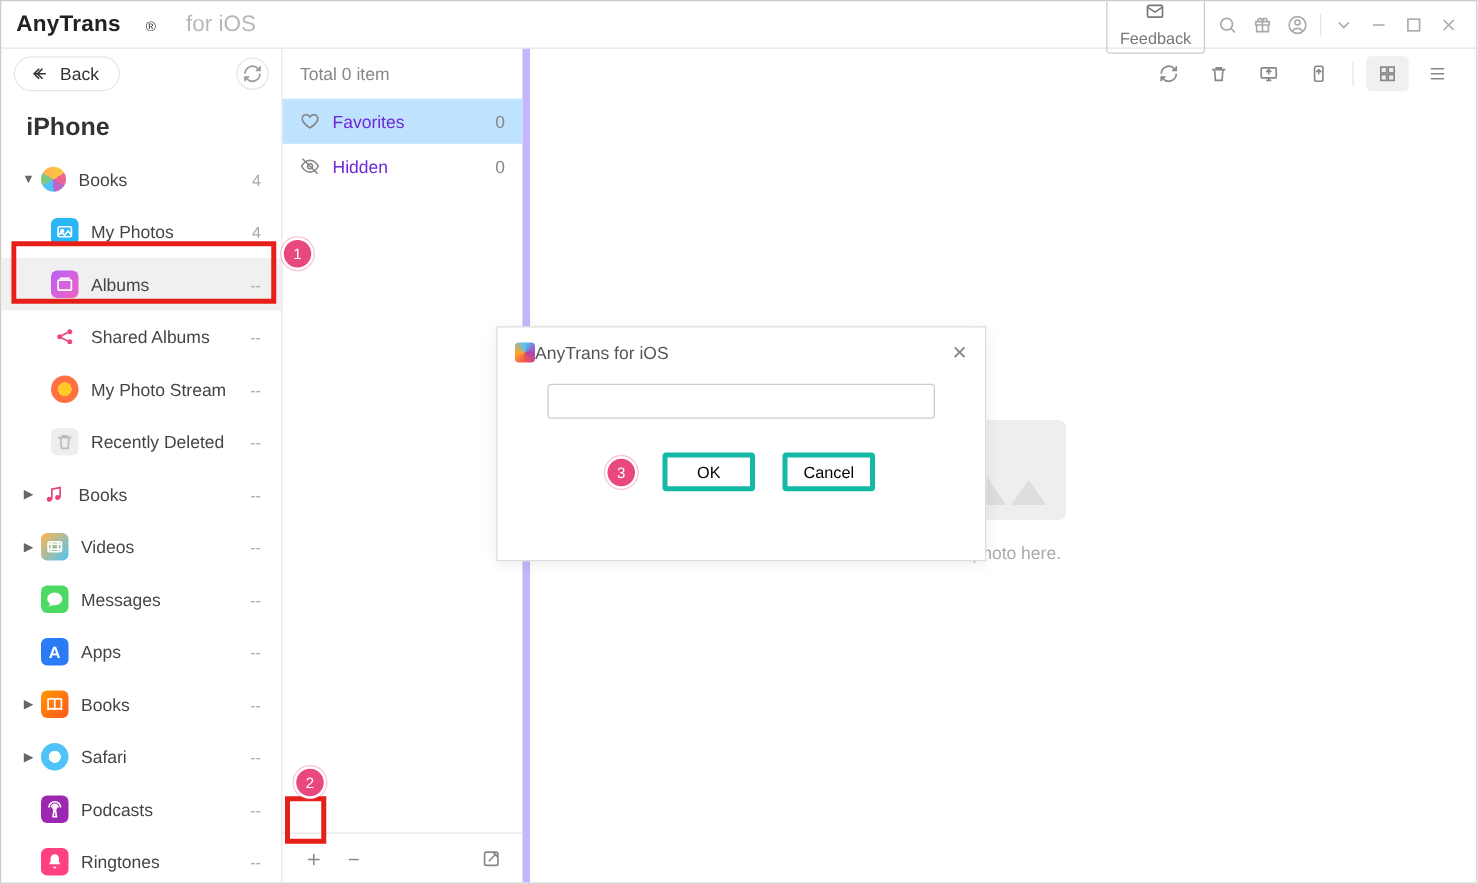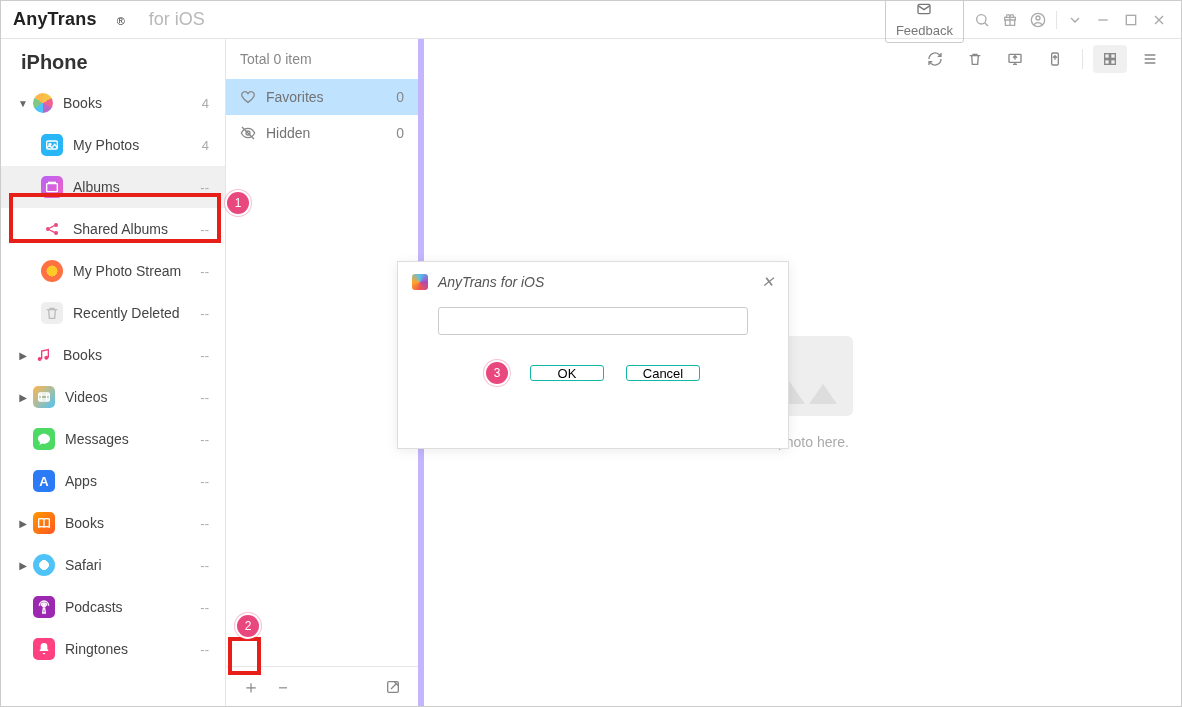--- a/index.html
+++ b/index.html
@@ -33,47 +33,47 @@
   .tree-row .label { margin-left:10px; flex:1; font-size:14px; color:#444;}
   .tree-row .count { color:#aaa; font-size:13px;}
   .tree-row.selected { background:#f0f0f0;align-items:center;}
   
   
   .midcol { width:198px; border-right:6px solid #c4b5fd; display:flex; flex-direction:column; }
   .midtop { height:40px; display:flex; align-items:center; padding:0 14px; color:#888; font-size:14px;}
   .list { flex:1; }
   .list-row { height:36px; display:flex; align-items:center; padding:0 14px; gap:10px; cursor:pointer; }
   .list-row.selected { background:#bfe2ff;}
-  .list-row .lbl { flex:1; color:#737373;}
+  .list-row .lbl { flex:1; color:#6d28d9;}
   .list-row .cnt { color:#888;}
   .midbottom { height:40px; border-top:1px solid #e5e5e5; display:flex; align-items:center; justify-content:space-between; padding:0 14px;}
   .midbottom .btn { width:22px; height:22px; display:flex; align-items:center; justify-content:center; color:#888; cursor:pointer; font-size:18px;}
 
   
   .content { flex:1; display:flex; flex-direction:column; position:relative;}
   .content-top { height:40px; display:flex; align-items:center; justify-content:flex-end; gap:2px; padding:0 14px; }
   .toolbtn { width:34px; height:28px; display:flex; align-items:center; justify-content:center; color:#888; cursor:pointer; border-radius:4px;}
   .toolbtn.active { background:#f0f0f0;}
   .toolbtn + .toolbtn { margin-left:4px;}
   .vsep { width:1px; height:20px; background:#e5e5e5; margin:0 8px;}
   .empty { flex:1; display:flex; flex-direction:column; align-items:center; justify-content:center; color:#aaa;}
   .empty .ph { width:100px; height:80px; background:#eee; border-radius:6px; margin-bottom:18px; position:relative;}
   .empty .ph::before{content:""; position:absolute; left:16px; bottom:12px; width:0;height:0;border-left:18px solid transparent;border-right:18px solid transparent;border-bottom:26px solid #ddd;}
   .empty .ph::after{content:""; position:absolute; right:16px; bottom:12px; width:0;height:0;border-left:14px solid transparent;border-right:14px solid transparent;border-bottom:20px solid #ddd;}
 
   
   .dialog { position:absolute; left:396px; top:260px; width:392px; height:188px; background:#fff; border:1px solid #ddd; box-shadow:0 2px 12px rgba(0,0,0,.08); z-index:50; }
-  .dialog-head { height:40px; display:flex; align-items:center; padding:0 14px; gap:10px;font-style:italic;}
+  .dialog-head { height:40px; display:flex; align-items:center; padding:0 14px; }
   .dialog-head .dtitle { font-size:14px; color:#555;}
   .dialog-head .close { margin-left:auto; cursor:pointer; color:#888; font-size:15px;}
   .dialog-body { padding:5px 40px;}
   .dialog-body .lbl { font-size:14px; color:#555; margin-bottom:10px; display:block;}
   .dialog-body input { width:100%; height:28px; border:1px solid #ccc; border-radius:3px; padding:0 8px;}
   .dialog-foot { display:flex; align-items:center; justify-content:center; gap:22px; margin-top:22px;}
-  .dbtn { min-width:74px; height:16px; border:1px solid #14b8a6; border-radius:3px; background:#fff; cursor:pointer; font-size:13px;}
+  .dbtn { min-width:74px; height:31px; border:4px solid #14b8a6; border-radius:3px; background:#fff; cursor:pointer; font-size:13px;}
   .step-badge { width:22px; height:22px; border-radius:50%; background:#e8487e; color:#fff; font-size:12px; display:flex; align-items:center; justify-content:center; box-shadow:0 0 0 2px #fff,0 0 0 3px #e8487e55;}
 
   
   .callout { position:absolute; border:4px solid #e71f19; z-index:60; pointer-events:none;}
   .callout-badge { position:absolute; z-index:61;}
 
   
   svg { width:16px; height:16px; display:block; }
 
   
@@ -151,20 +151,37 @@
           <svg viewBox="0 0 24 24" stroke="currentColor" stroke-width="2">
             <path d="M6 6l12 12M18 6L6 18"></path>
           </svg>
         </div>
     </div>
   </div>
 
   <div class="main">
 
     <div class="sidebar">
+      <div class="sidebar-top">
+        <div class="back-btn">
+          <span>
+              <svg viewBox="0 0 24 24" fill="none" stroke="currentColor" stroke-width="2">
+                <path d="M15 6l-6 6 6 6M3 12h0"></path>
+                <path d="M19 12H5"></path>
+                <path d="M11 6l-6 6 6 6"></path>
+              </svg>
+            </span>
+          <span>Back</span>
+        </div>
+        <div class="refresh-btn">
+          <svg viewBox="0 0 24 24" fill="none" stroke="currentColor" stroke-width="2">
+              <path d="M3 12a9 9 0 0 1 15-6.7L21 8M21 3v5h-5M21 12a9 9 0 0 1-15 6.7L3 16M3 21v-5h5"></path>
+            </svg>
+        </div>
+      </div>
       <div class="device-title">iPhone</div>
 
       <div class="tree">
         <div class="tree-row top">
           <span class="expander">▼</span>
           <span class="photos-icon"></span>
           <span class="label">Books</span>
           <span class="count">4</span>
         </div>
         <div class="tree-row child">

